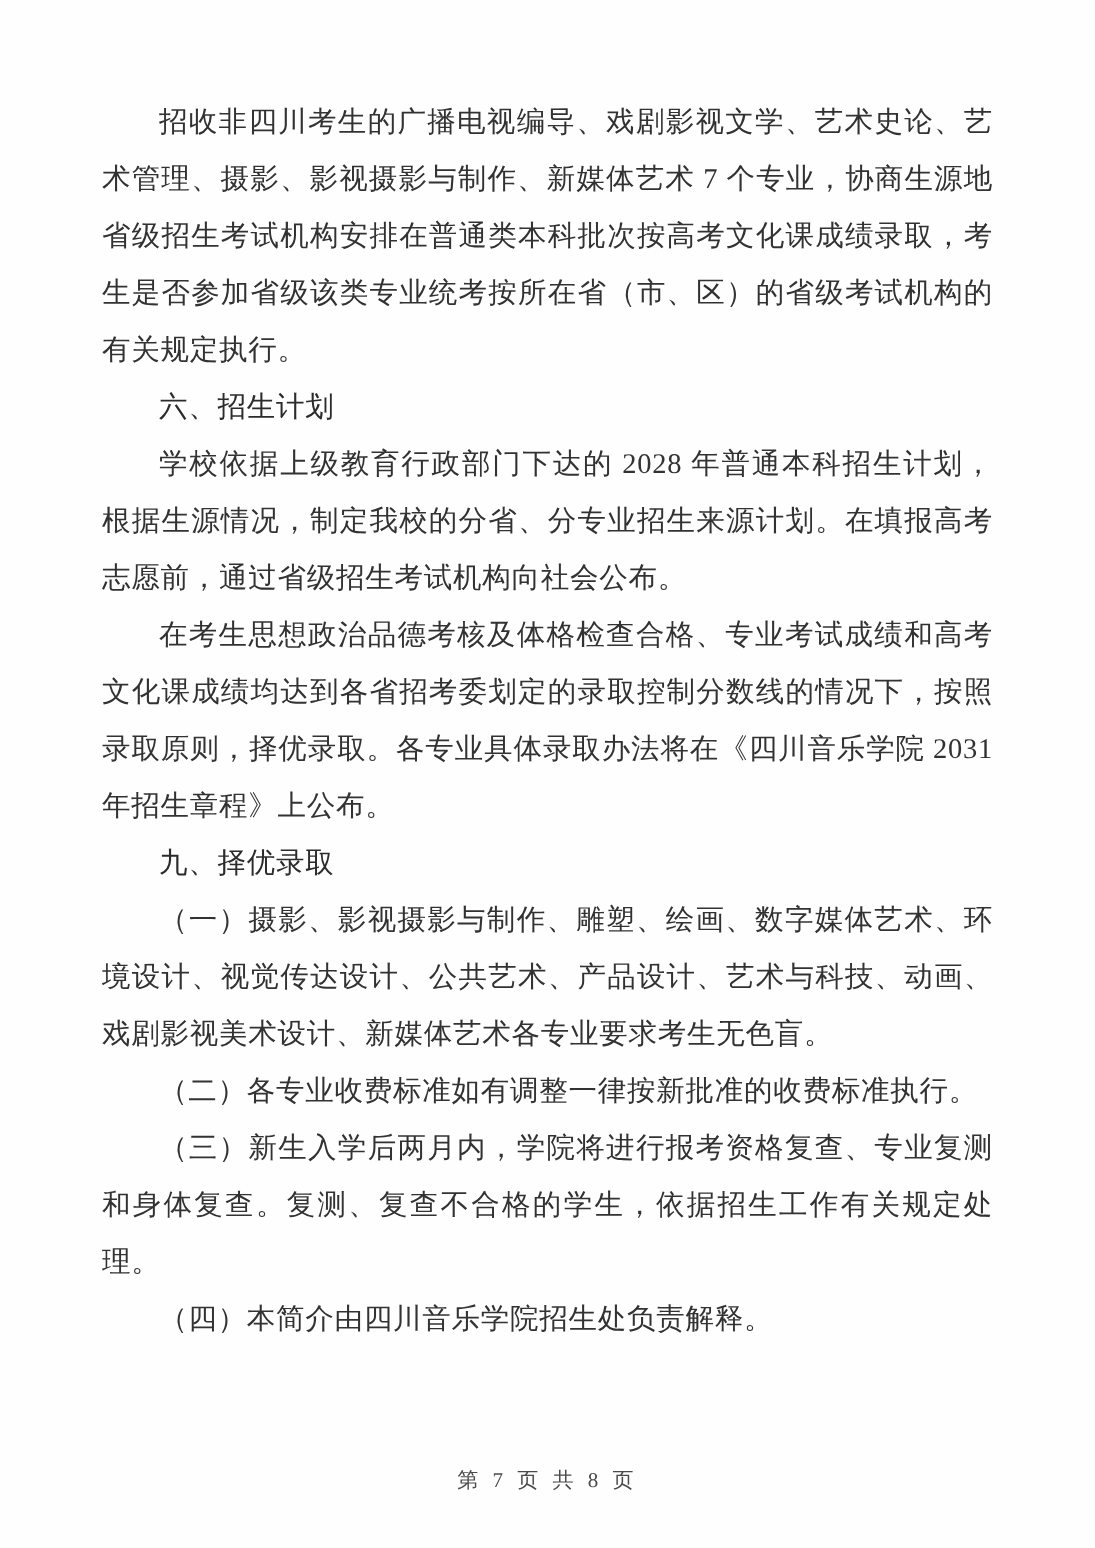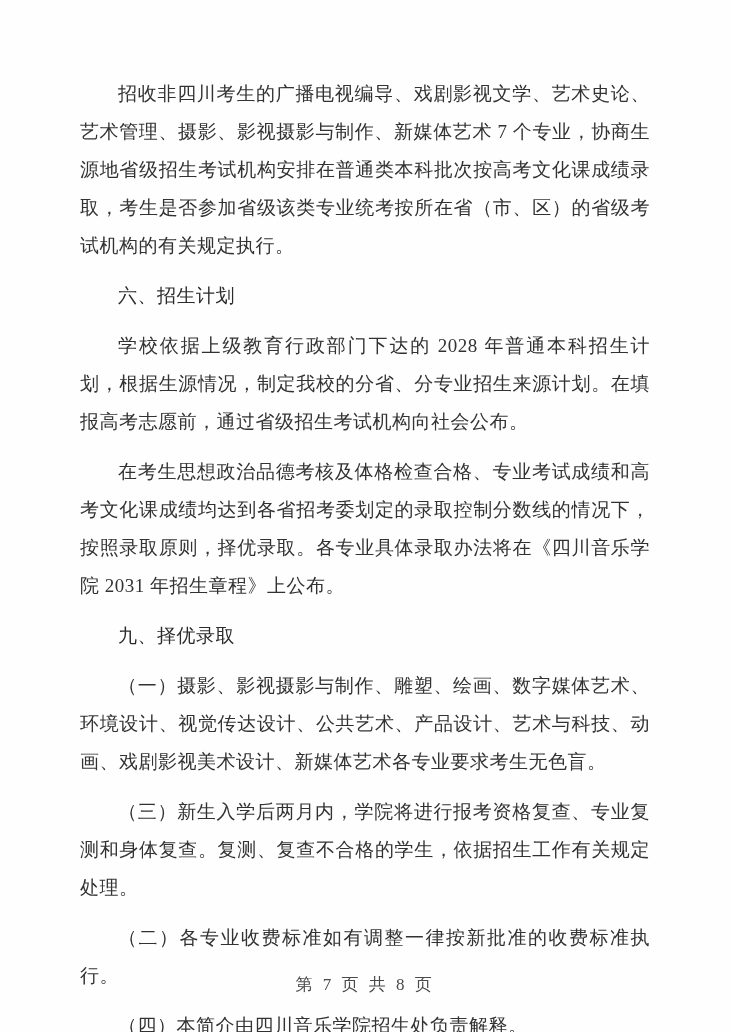--- a/index.html
+++ b/index.html
@@ -19,48 +19,48 @@
   .content {
     position: absolute;
     top: 63px;
     left: 68px;
     width: 594px;
     font-size: 19px;
     line-height: 38px;
     text-align: justify;
     letter-spacing: 0.5px;
   }
-  .content p { margin: 12px; }
+  .content p { margin: 0; }
   .content p.body { text-indent: 2em; }
   .content p.heading {
     font-weight: normal;
     text-indent: 2em;
     color: #2b2b2b;
   }
   .page-footer {
     position: absolute;
     bottom: 36px;
     left: 0;
     width: 100%;
     text-align: center;
-    font-size: 17px;
+    font-size: 14px;
     letter-spacing: 3px;
     color: #4a4a4a;
   }
 </style>
 </head>
 <body>
 
 <div class="page">
   <div class="content">
 
   <p class="body">招收非四川考生的广播电视编导、戏剧影视文学、艺术史论、艺术管理、摄影、影视摄影与制作、新媒体艺术 7 个专业，协商生源地省级招生考试机构安排在普通类本科批次按高考文化课成绩录取，考生是否参加省级该类专业统考按所在省（市、区）的省级考试机构的有关规定执行。</p>
       <p class="heading">六、招生计划</p>
       <p class="body">学校依据上级教育行政部门下达的 2028 年普通本科招生计划，根据生源情况，制定我校的分省、分专业招生来源计划。在填报高考志愿前，通过省级招生考试机构向社会公布。</p>
       <p class="body">在考生思想政治品德考核及体格检查合格、专业考试成绩和高考文化课成绩均达到各省招考委划定的录取控制分数线的情况下，按照录取原则，择优录取。各专业具体录取办法将在《四川音乐学院 2031 年招生章程》上公布。</p>
       <p class="heading">九、择优录取</p>
       <p class="body">（一）摄影、影视摄影与制作、雕塑、绘画、数字媒体艺术、环境设计、视觉传达设计、公共艺术、产品设计、艺术与科技、动画、戏剧影视美术设计、新媒体艺术各专业要求考生无色盲。</p>
+      <p class="body">（二）各专业收费标准如有调整一律按新批准的收费标准执行。</p>
       <p class="body">（三）新生入学后两月内，学院将进行报考资格复查、专业复测和身体复查。复测、复查不合格的学生，依据招生工作有关规定处理。</p>
-      <p class="body">（二）各专业收费标准如有调整一律按新批准的收费标准执行。</p>
       <p class="body">（四）本简介由四川音乐学院招生处负责解释。</p>
     </div>
   <div class="page-footer">第 7 页 共 8 页</div>
 </div>
 
 </body></html>

